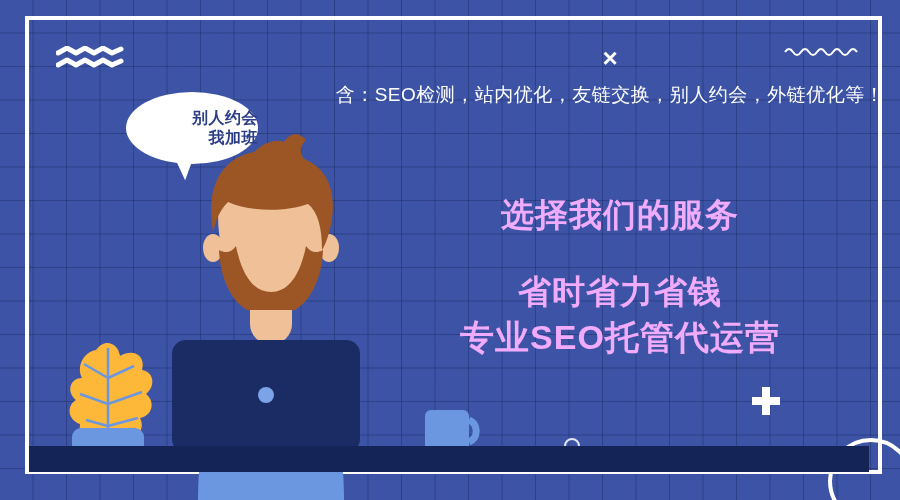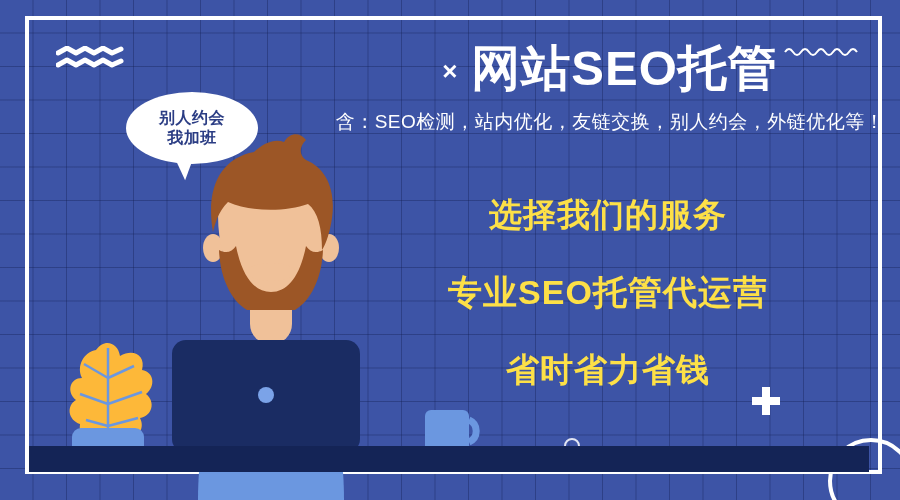--- a/index.html
+++ b/index.html
@@ -127,25 +127,25 @@
     margin-top: 14px;
     color: #ffffff;
     font-size: 19px;
     font-weight: normal;
     letter-spacing: 0.5px;
     white-space: nowrap;
   }
   
   .sales {
     position: absolute;
-    left: 408px;
+    left: 420px;
     top: 193px;
     width: 400px;
     text-align: center;
-    color: #fde047;
+    color: #f0abfc;
   }
   .sales-line {
     font-size: 33px;
     font-weight: bold;
     letter-spacing: 1px;
     white-space: nowrap;
   }
   .sales-line.l1 { margin-bottom: 32px; }
   .sales-line.l2 { font-size: 34px; margin-bottom: 32px; }
   .sales-line.l3 { font-size: 33px; }
@@ -153,21 +153,21 @@
   .bubble {
     position: absolute;
     left: 126px;
     top: 92px;
     width: 132px;
     height: 72px;
     background: #ffffff;
     border-radius: 50%;
     display: flex;
     flex-direction: column;
-    align-items: center;
+    align-items: flex-end;
     justify-content: center;
     color: #2b3d84;
     font-size: 16px;
     font-weight: bold;
     line-height: 1.25;
     letter-spacing: 0.5px;
   }
   .bubble-tail {
     position: absolute;
     left: 174px;
@@ -219,29 +219,28 @@
     <path d="M1,8 Q5,2 9,8 T17,8 T25,8 T33,8 T41,8 T49,8 T57,8 T65,8 T73,8" fill="none" stroke="#ffffff" stroke-width="2"></path>
   </svg>
 
   <div class="plus-mark"></div>
 
   <div class="ring-mark"></div>
 
   <div class="headline-wrap">
     <div class="headline-row">
       <span class="x-mark">×</span>
-      <span class="headline">网站SEO托管</span>
     </div>
     <div class="subhead">含：SEO检测，站内优化，友链交换，别人约会，外链优化等！</div>
   </div>
 
   <div class="sales">
     <div class="sales-line l1">选择我们的服务</div>
+    <div class="sales-line l3">省时省力省钱</div>
     <div class="sales-line l2">专业SEO托管代运营</div>
-    <div class="sales-line l3">省时省力省钱</div>
   </div>
 
   <div class="bubble-tail"></div>
   <div class="bubble">
     <span>别人约会</span>
     <span>我加班</span>
   </div>
 
   <svg class="person" viewBox="0 0 900 500">
 

